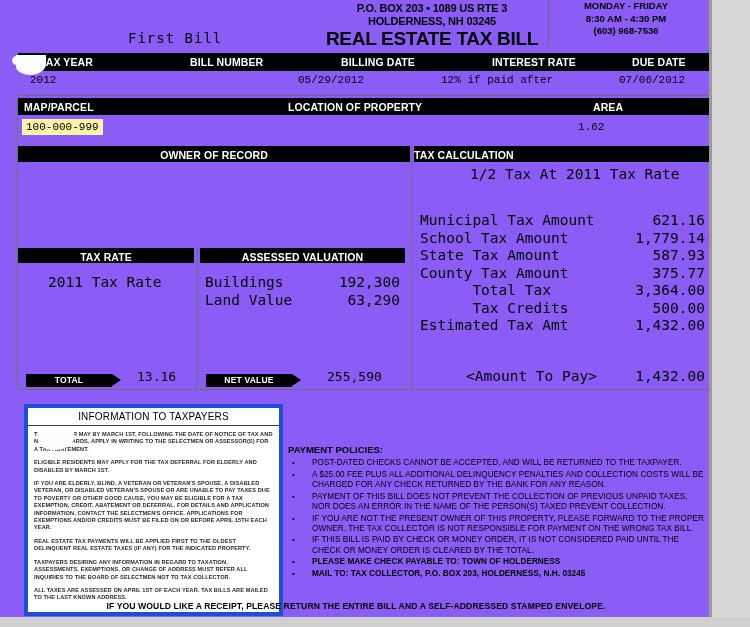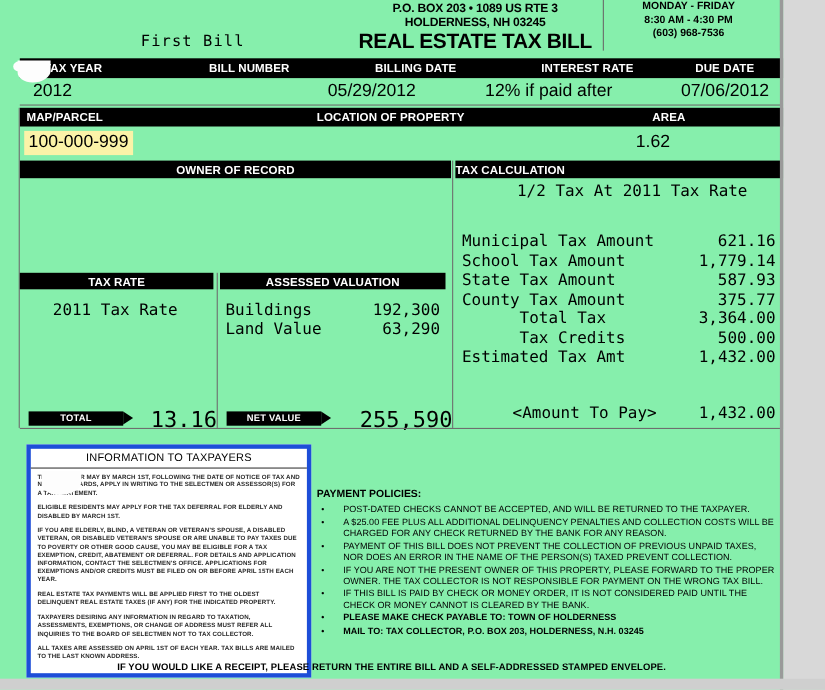--- a/index.html
+++ b/index.html
@@ -12,21 +12,21 @@
     height: 627px;
     position: relative;
     font-family: "Liberation Sans", sans-serif;
     color: #000;
     overflow: hidden;
   }
   .page {
     position: absolute;
     left: 0; top: 0;
     width: 750px; height: 627px;
-    background: #86efac;
+    background: #8b5cf6;
   }
   
   .scan-edge {
     position: absolute;
     right: 0; top: 0;
     width: 38px; height: 627px;
     background: #d8d8d8;
   }
   .scan-edge-inner {
     position: absolute;
@@ -115,22 +115,22 @@
   .blob2 {
     position: absolute;
     left: 12px; top: 56px;
     width: 10px; height: 9px;
     background: #fdfdfd;
     border-radius: 50%;
   }
 
   .rowval {
     position: absolute;
-    font-family: Liberation Sans, sans-serif;
-    font-size: 16px;
+    font-family: Liberation Mono, monospace;
+    font-size: 11px;
     white-space: nowrap;
   }
   .hl {
     background: #fbf3a8;
     padding: 2px 4px;
   }
   .hrule {
     position: absolute;
     background: #6e6e6e;
     height: 1px;
@@ -226,21 +226,21 @@
     content: "";
     position: absolute;
     right: -9px; top: 0;
     border-top: 6.5px solid transparent;
     border-bottom: 6.5px solid transparent;
     border-left: 9px solid #000;
   }
   .banner-val {
     position: absolute;
     font-family: "DejaVu Sans Mono", monospace;
-    font-size: 20px;
+    font-size: 13px;
   }
 
   
   .info-box {
     position: absolute;
     left: 24px; top: 404px;
     width: 251px;
     border: 4px solid #1d4ed8;
     background: #fff;
   }
@@ -473,21 +473,21 @@
     <div class="pp-item">
       <span class="bullet">•</span>
       <span>PAYMENT OF THIS BILL DOES NOT PREVENT THE COLLECTION OF PREVIOUS UNPAID TAXES, NOR DOES AN ERROR IN THE NAME OF THE PERSON(S) TAXED PREVENT COLLECTION.</span>
     </div>
     <div class="pp-item">
       <span class="bullet">•</span>
       <span>IF YOU ARE NOT THE PRESENT OWNER OF THIS PROPERTY, PLEASE FORWARD TO THE PROPER OWNER.  THE TAX COLLECTOR IS NOT RESPONSIBLE FOR PAYMENT ON THE WRONG TAX BILL.</span>
     </div>
     <div class="pp-item">
       <span class="bullet">•</span>
-      <span>IF THIS BILL IS PAID BY CHECK OR MONEY ORDER, IT IS NOT CONSIDERED PAID UNTIL THE CHECK OR MONEY CANNOT IS CLEARED BY THE BANK.</span>
+      <span>IF THIS BILL IS PAID BY CHECK OR MONEY ORDER, IT IS NOT CONSIDERED PAID UNTIL THE CHECK OR MONEY ORDER IS CLEARED BY THE TOTAL.</span>
     </div>
     <div class="pp-item b">
       <span class="bullet">•</span>
       <span>PLEASE MAKE CHECK PAYABLE TO: TOWN OF HOLDERNESS</span>
     </div>
     <div class="pp-item b">
       <span class="bullet">•</span>
       <span>MAIL TO: TAX COLLECTOR, P.O. BOX 203, HOLDERNESS, N.H. 03245</span>
     </div>
   </div>

